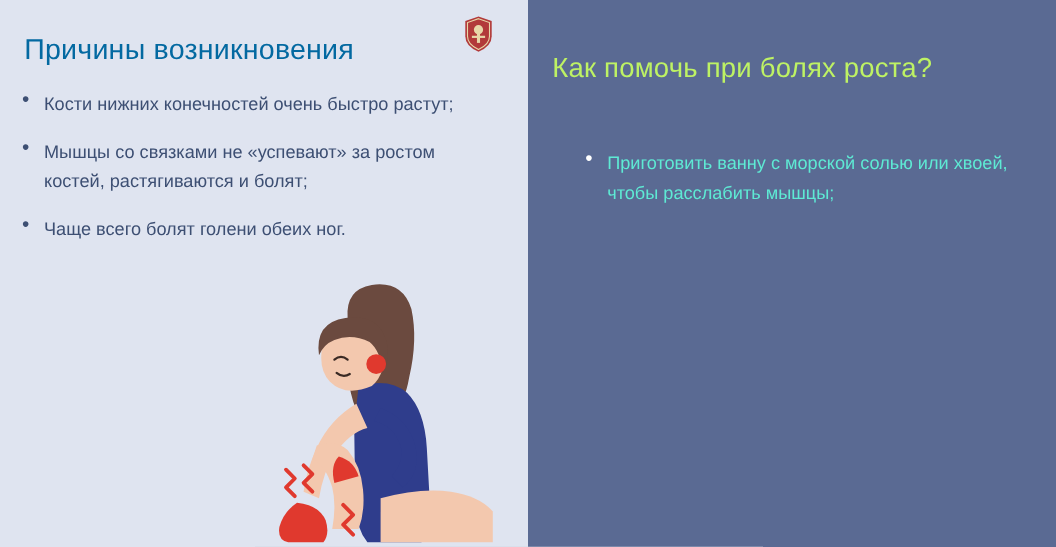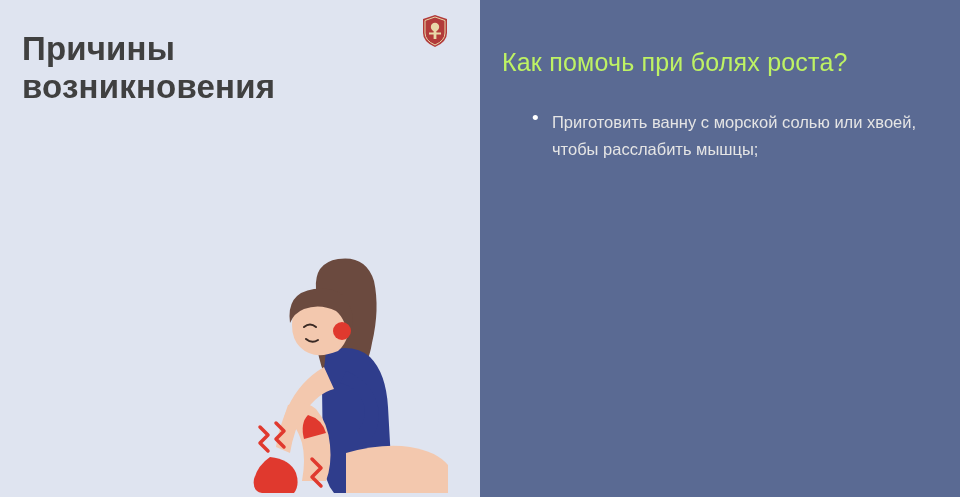--- a/index.html
+++ b/index.html
@@ -44,23 +44,22 @@
   .panel-title {
     position: absolute;
     font-weight: normal;
     letter-spacing: 0.2px;
     margin: 0;
   }
   .title-left {
     top: 30px;
     left: 22px;
     width: 400px;
-    font-size: 33px;
-    color: #404040;
-    font-weight: bold;
+    font-size: 26px;
+    color: #0369a1;
   }
   .title-right {
     top: 48px;
     left: 22px;
     width: 430px;
     font-size: 25px;
     color: #bef264;
   }
 
   ul.bullets {
@@ -86,26 +85,26 @@
     top: 82px;
     left: 18px;
     width: 420px;
     font-size: 16.5px;
     line-height: 1.62;
     color: #3d4f73;
   }
   .bullets-left li::before { color: #3d4f73; }
 
   .bullets-right {
-    top: 109px;
+    top: 136px;
     left: 50px;
     width: 400px;
     font-size: 16.5px;
     line-height: 1.62;
-    color: #e5e5e5;
+    color: #5eead4;
   }
   .bullets-right li { margin-bottom: 30px; }
   .bullets-right li::before { color: #ffffff; }
 
   .illustration {
     position: absolute;
     left: 196px;
     bottom: 0;
     width: 260px;
     height: 250px;
@@ -121,20 +120,25 @@
     <svg class="emblem emblem-left" viewBox="0 0 30 34">
       <path d="M15 1 L27 5 L27 19 Q27 28 15 33 Q3 28 3 19 L3 5 Z" fill="#b23a3a"></path>
       <path d="M15 3 L25 6.5 L25 19 Q25 26.5 15 31 Q5 26.5 5 19 L5 6.5 Z" fill="none" stroke="#e8d7a8" stroke-width="1"></path>
       <circle cx="15" cy="13" r="4.2" fill="#e8d7a8"></circle>
       <rect x="13.6" y="16" width="2.8" height="9" fill="#e8d7a8"></rect>
       <rect x="9" y="18.5" width="12" height="2" fill="#e8d7a8"></rect>
     </svg>
 
     <h1 class="panel-title title-left">Причины возникновения</h1>
 
+    <ul class="bullets bullets-left">
+      <li>Кости нижних конечностей очень быстро растут;</li>
+      <li>Мышцы со связками не «успевают» за ростом костей, растягиваются и болят;</li>
+      <li>Чаще всего болят голени обеих ног.</li>
+    </ul>
 
     <svg class="illustration" viewBox="0 0 260 250">
 
       <path d="M120 42 Q118 16 142 12 Q170 8 178 34 Q184 62 176 96 Q172 120 160 130 L128 126 Q116 98 120 42 Z" fill="#6b4a3f"></path>
 
       <path d="M130 104 Q158 96 174 110 Q190 126 192 160 L196 232 Q196 246 184 246 L138 246 Q128 234 128 214 Q126 176 126 140 Z" fill="#2f3d8c"></path>
 
       <path d="M150 124 Q176 134 182 160 Q186 184 170 196 L160 186 Q172 172 168 158 Q162 140 144 136 Z" fill="#2f3d8c"></path>
 
       <path d="M96 78 Q96 50 120 46 Q146 42 152 68 Q156 92 142 104 Q118 114 104 100 Q96 92 96 78 Z" fill="#f3c8ae"></path>

